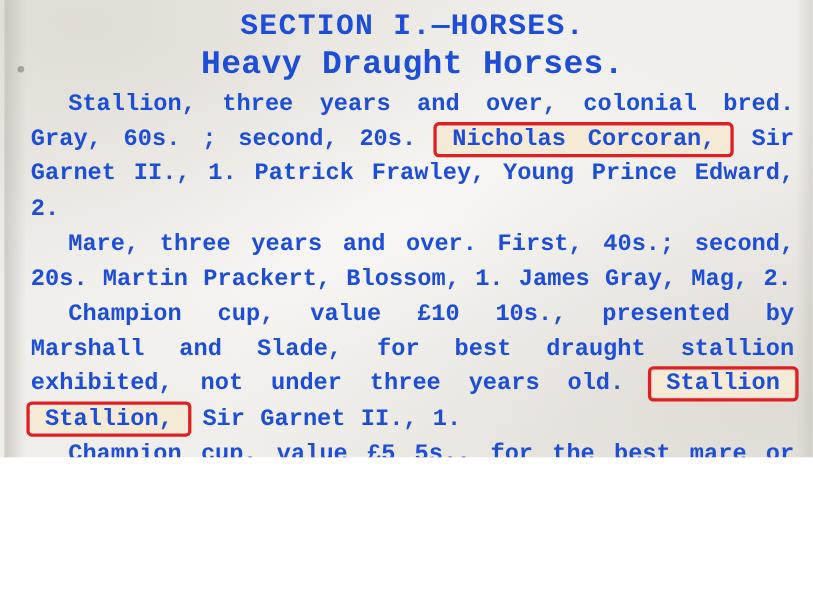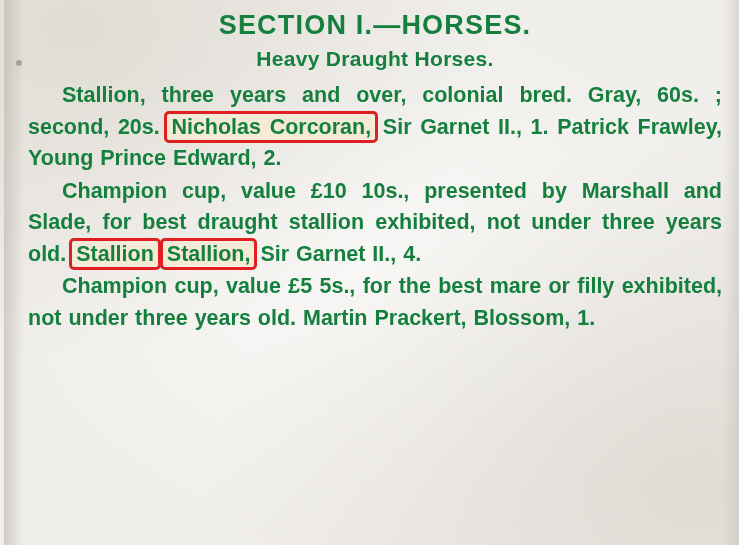--- a/index.html
+++ b/index.html
@@ -3,25 +3,25 @@
 <meta charset="utf-8">
 <style>
   html, body {
     margin: 0;
     padding: 0;
     background: #ffffff;
   }
   #page {
     position: relative;
     width: 739px;
-    height: 545px;
+    height: 416px;
     background: #f2f0ed;
     overflow: hidden;
-    font-family: Liberation Sans, sans-serif;
-    color: #15803d;
+    font-family: Liberation Mono, monospace;
+    color: #1d4ed8;
   }
   
   #page:before {
     content: "";
     position: absolute;
     inset: 0;
     background:
       radial-gradient(ellipse at 10% 5%, rgba(210,205,195,0.55) 0%, rgba(255,255,255,0) 45%),
       radial-gradient(ellipse at 95% 90%, rgba(205,200,190,0.5) 0%, rgba(255,255,255,0) 50%),
       radial-gradient(ellipse at 50% 50%, rgba(255,255,255,0.6) 0%, rgba(235,232,226,0.2) 70%);
@@ -38,42 +38,42 @@
     font-weight: bold;
     letter-spacing: 0.5px;
   }
   .h1 {
     font-size: 27px;
     line-height: 34px;
     margin: 0 0 2px 0;
     letter-spacing: 1.2px;
   }
   .h2 {
-    font-size: 21px;
+    font-size: 30px;
     line-height: 30px;
     margin: 0 0 6px 0;
     font-weight: bold;
     letter-spacing: 0.3px;
   }
   .para {
     font-size: 21.5px;
     line-height: 31.5px;
     text-align: justify;
     text-align-last: left;
     margin: 0 0 1px 0;
     word-spacing: 1px;
     font-weight: bold;
   }
   .para .ind { display: inline-block; width: 34px; }
   .hl {
     background: #f5ead6;
     box-shadow: 0 0 0 0 transparent;
     outline: 3px solid #e02020;
     outline-offset: 1px;
-    padding: 0 3px;
+    padding: 0 13px;
     border-radius: 1px;
   }
   .smudge1, .smudge2 {
     position: absolute;
     pointer-events: none;
     border-radius: 50%;
   }
   .smudge1 {
     left: 16px; top: 60px; width: 6px; height: 6px;
     background: rgba(120,115,108,0.55);
@@ -99,22 +99,25 @@
   <div class="smudge1"></div>
 
   <div class="col">
     <div class="heading h1">SECTION I.—HORSES.</div>
     <div class="heading h2">Heavy Draught Horses.</div>
 
     <div class="para">
       <span class="ind"></span><span><span>Stallion,  three years and over, colonial bred. Gray, 60s. ; second, 20s. </span><span class="hl">Nicholas  Corcoran,</span><span> Sir Garnet II., 1.  Patrick Frawley, Young Prince Edward, 2.</span></span>
     </div>
 
+    <div class="para">
+      <span class="ind"></span><span><span>Mare, three years and  over.   First, 40s.; second, 20s.  Martin Prackert, Blossom, 1. James Gray, Mag, 2.</span></span>
+    </div>
 
     <div class="para">
-      <span class="ind"></span><span><span>Champion cup, value £10 10s., presented by Marshall and Slade, for best draught stallion exhibited, not under three years old.  </span><span class="hl">Stallion</span><span> </span><span class="hl">Stallion,</span><span> Sir Garnet II., 4.</span></span>
+      <span class="ind"></span><span><span>Champion cup, value £10 10s., presented by Marshall and Slade, for best draught stallion exhibited, not under three years old.  </span><span class="hl">Stallion</span><span> </span><span class="hl">Stallion,</span><span> Sir Garnet II., 1.</span></span>
     </div>
 
     <div class="para">
       <span class="ind"></span><span><span>Champion cup, value £5 5s., for the best mare or filly exhibited, not under three years old.  Martin Prackert, Blossom, 1.</span></span>
     </div>
   </div>
 </div>
 
 </body></html>

